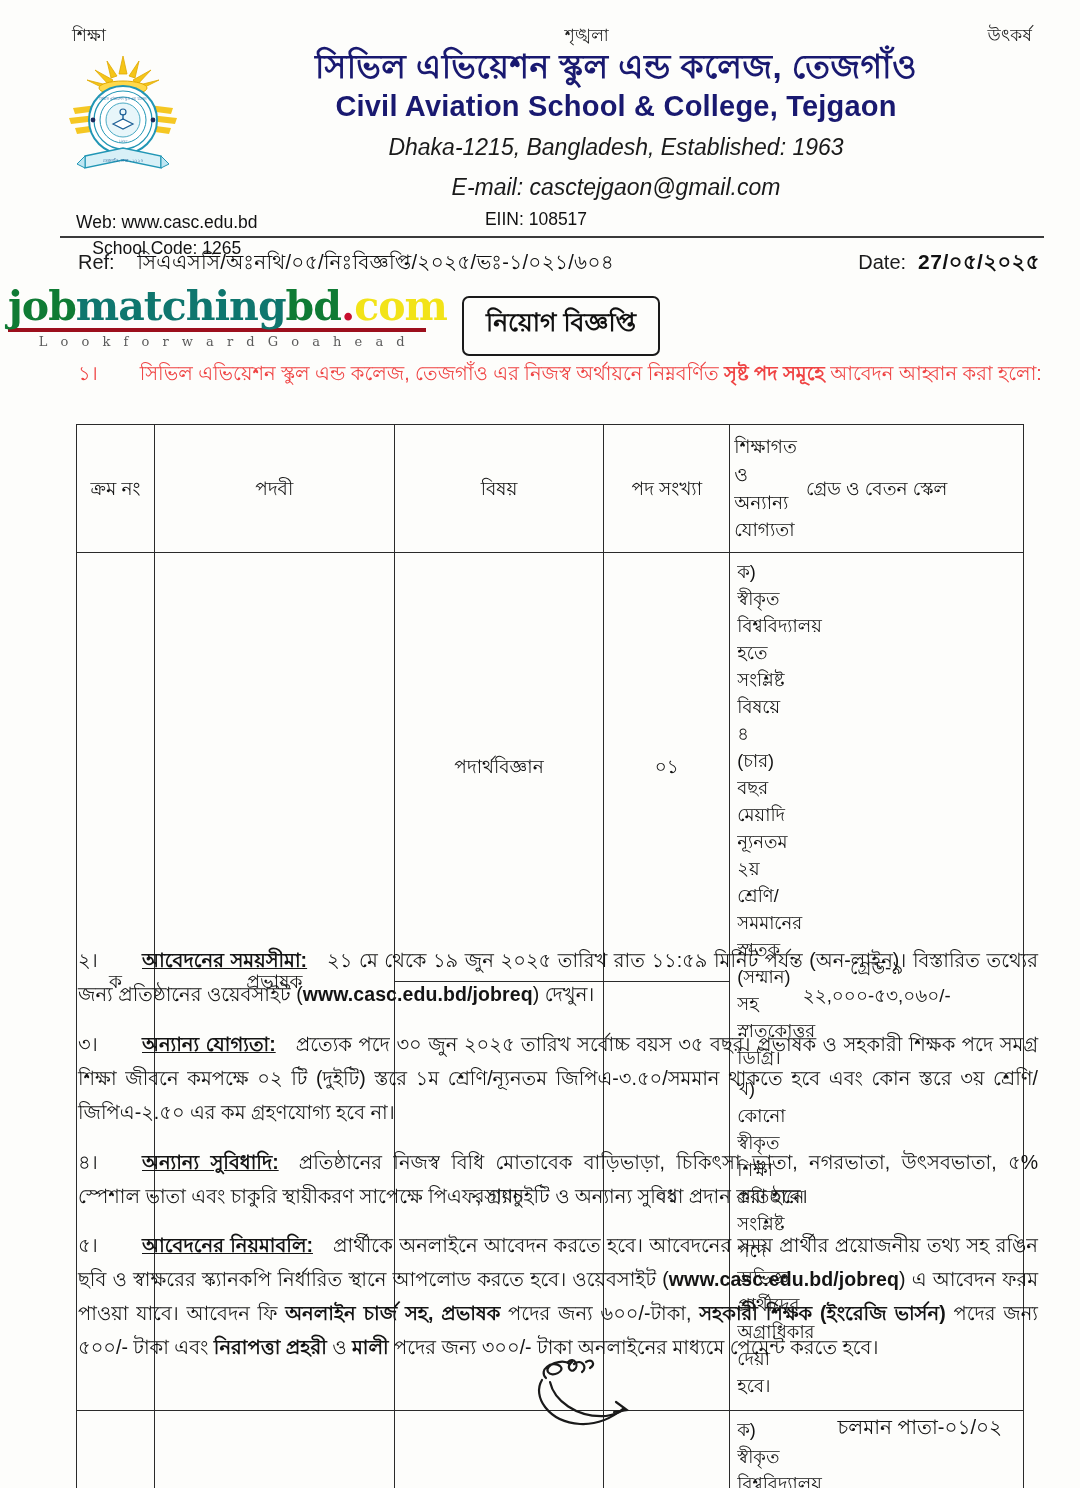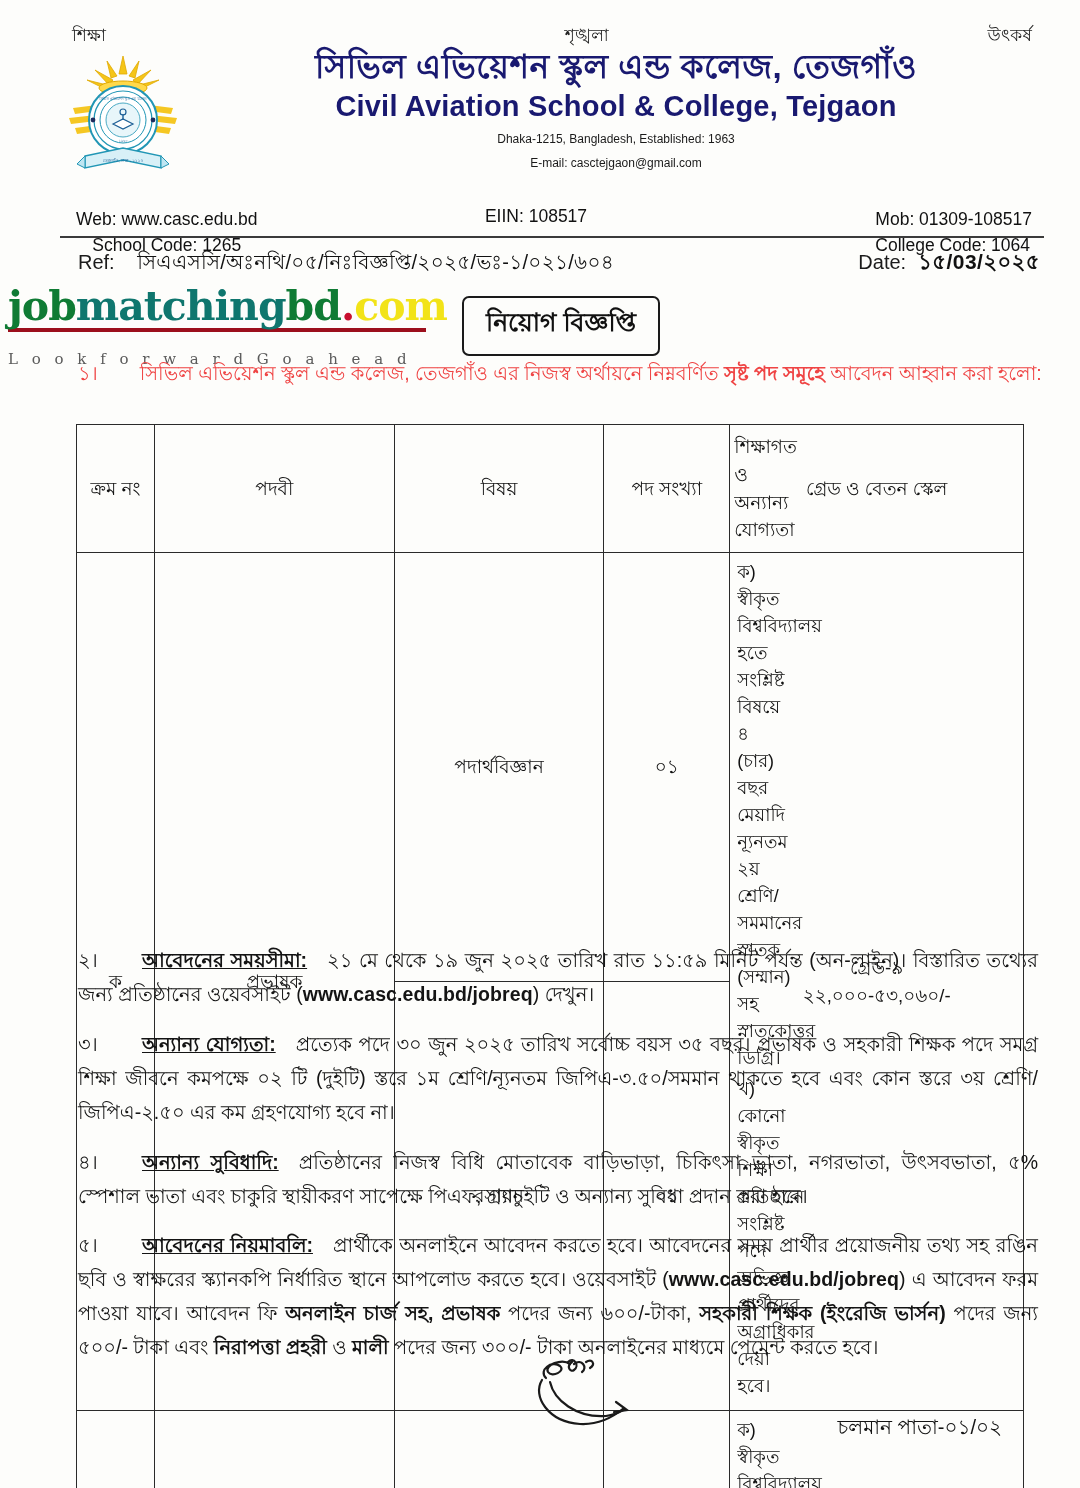--- a/index.html
+++ b/index.html
@@ -71,24 +71,25 @@
   .title-en {
     font-size: 29px;
     font-weight: bold;
     color: #191970;
     letter-spacing: .2px;
     line-height: 1.2;
     margin-top: 2px;
     white-space: nowrap;
   }
   .addr-line {
-    font-size: 12px;
+    font-size: 23px;
     color: #1a1a1a;
     margin-top: 7px;
     line-height: 1.45;
+    font-style: italic;
   }
   .lh-contacts {
     position: relative;
     margin-top: 4px;
     height: 54px;
   }
   .contact-left {
     position: absolute;
     left: 16px;
     top: 0;
@@ -170,25 +171,26 @@
   .wm-dot { color: #c8102e; }
   .wm-yellow { color: #f2e318; }
   .wm-underline {
     height: 4px;
     background: #9c0f1c;
     margin-top: 1px;
     width: 418px;
   }
   .wm-sub {
     font-family: "DejaVu Serif", "Liberation Serif", serif;
-    font-size: 15px;
+    font-size: 13px;
     letter-spacing: 4.5px;
     color: #5b5b5b;
-    margin-top: 18px;
+    margin-top: 2px;
     white-space: nowrap;
+    text-align: center;
   }
 
   
   .title-box {
     position: absolute;
     top: 296px;
     left: 462px;
     border: 2px solid #1a1a1a;
     border-radius: 7px;
     padding: 5px 22px 8px;
@@ -355,37 +357,33 @@
       </div>
     </div>
     <div class="lh-contacts">
       <div class="contact-left">
         <div>Web:  www.casc.edu.bd</div>
         <div>School Code: 1265</div>
       </div>
       <div class="contact-center">
         <div>EIIN: 108517</div>
       </div>
-      <div class="contact-right">
-        <div>Mob: 01309-108517</div>
-        <div>College Code: 1064</div>
-      </div>
     </div>
   </div>
 
   <div class="hrule r1"></div>
 
   <div class="refrow">
     <div>
       <span class="ref-label">Ref:</span>
       <span class="ref-value">সিএএসসি/অঃনথি/০৫/নিঃবিজ্ঞপ্তি/২০২৫/ভঃ-১/০২১/৬০৪</span>
     </div>
     <div class="date-block">
       <span class="date-label">Date:</span>
-      <span class="date-value">১৫/03/২০২৫</span>
+      <span class="date-value">27/০৫/২০২৫</span>
     </div>
   </div>
 
   <div class="watermark">
     <div class="wm-main">
       <span class="wm-green">job</span><span class="wm-red">matching</span><span class="wm-green">bd</span><span class="wm-dot">.</span><span class="wm-yellow">com</span>
     </div>
     <div class="wm-underline"></div>
     <div class="wm-sub">L o o k   f o r w a r d    G o   a h e a d</div>
   </div>

